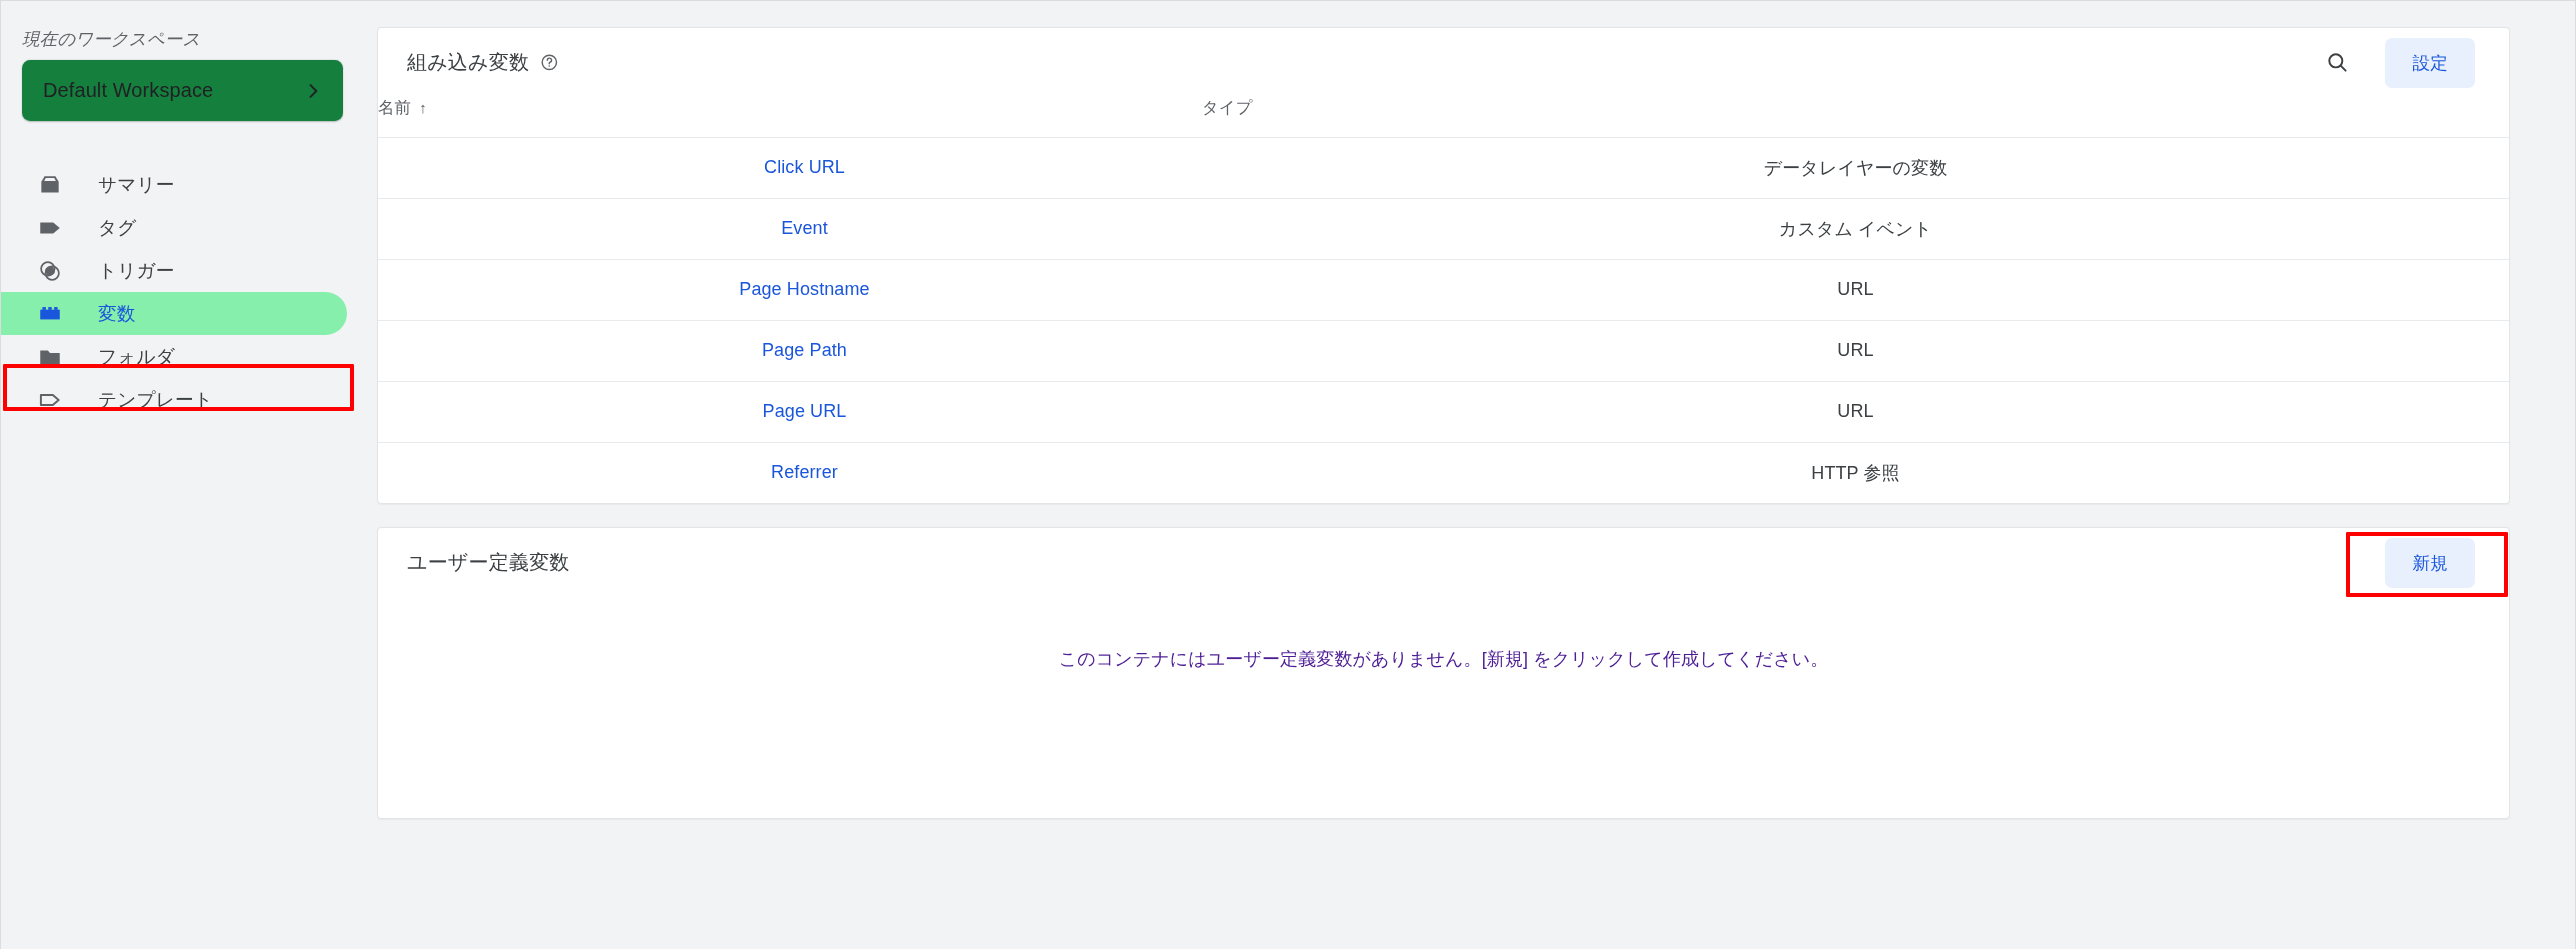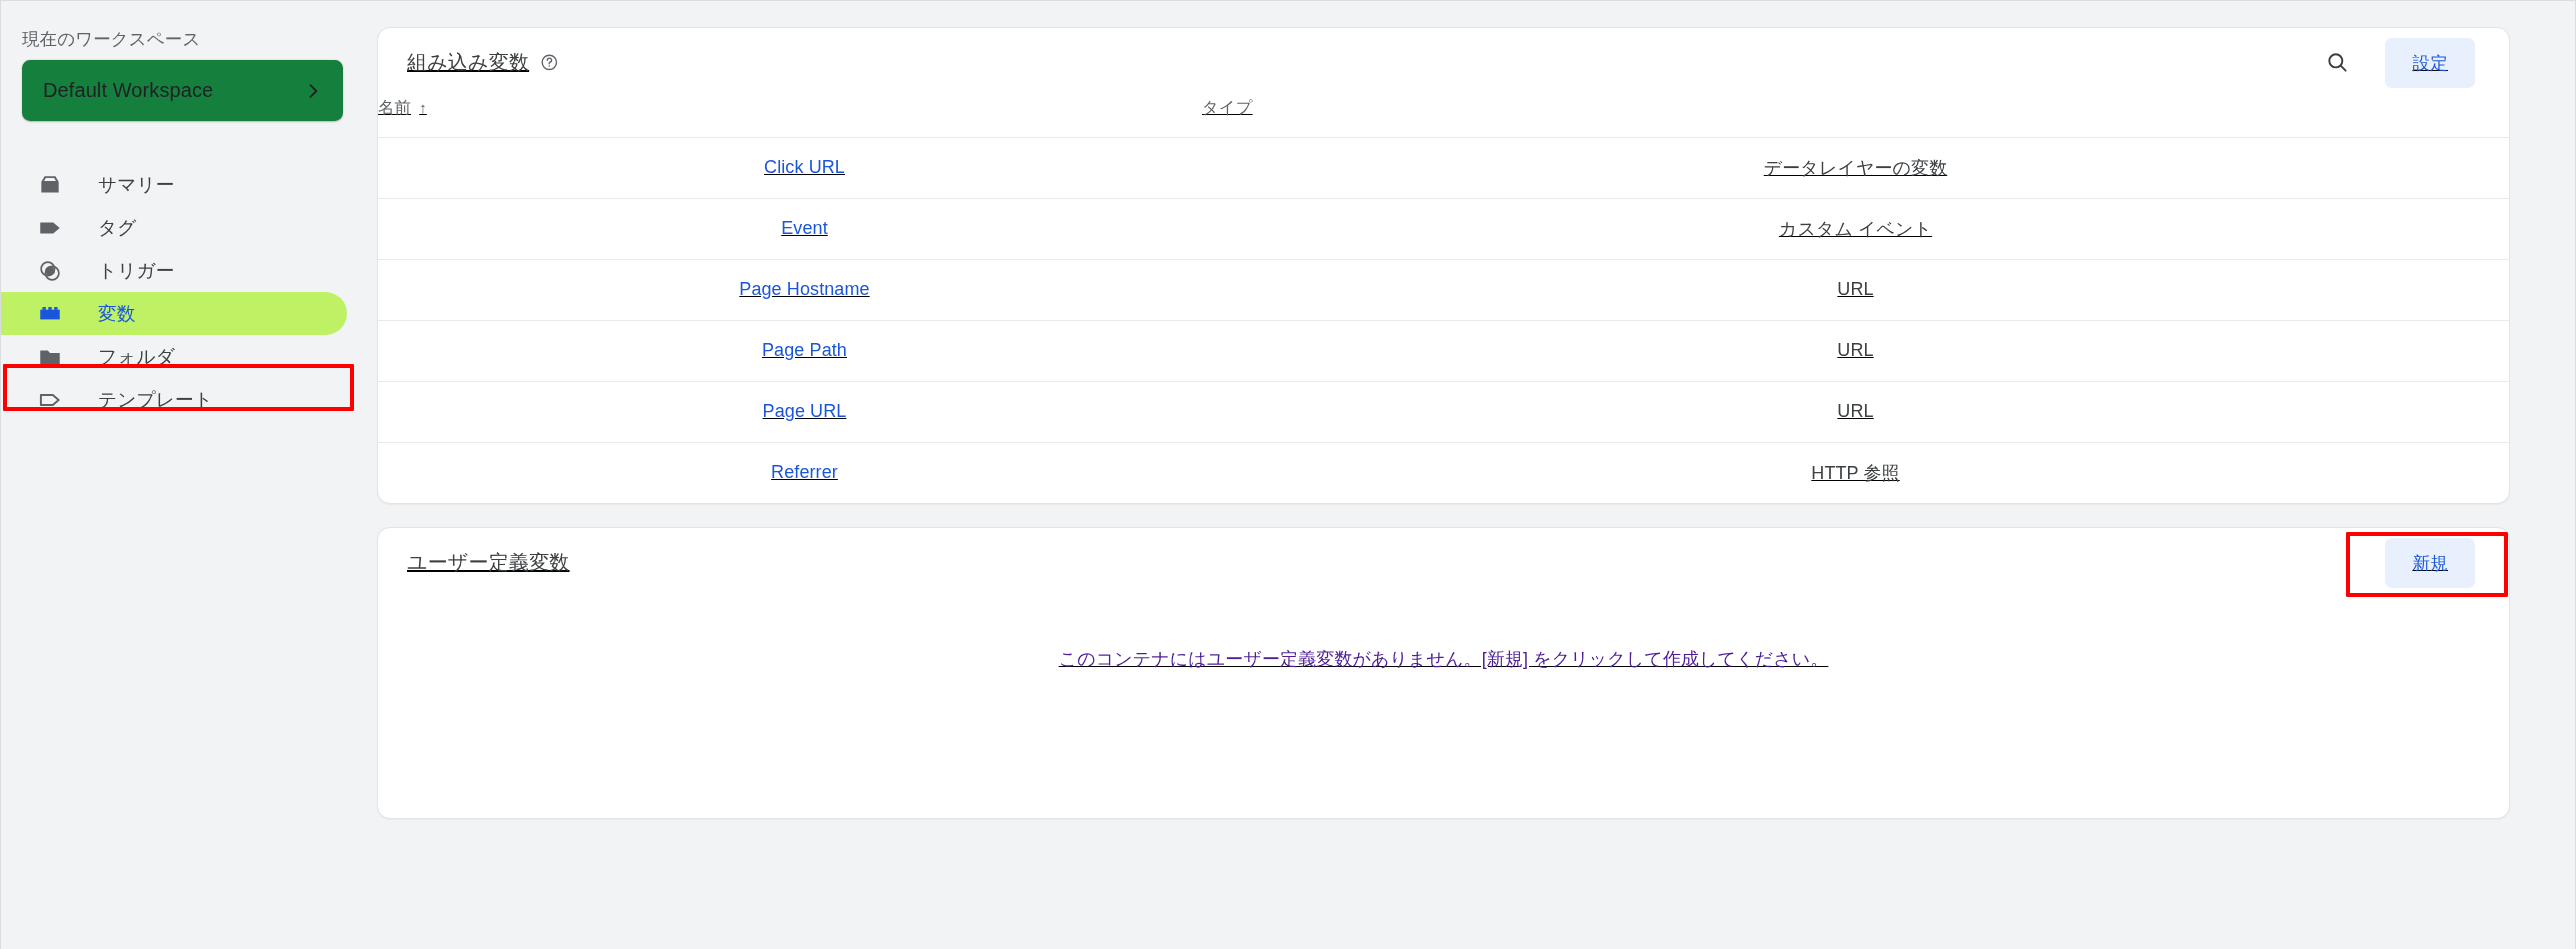--- a/index.html
+++ b/index.html
@@ -31,20 +31,21 @@
     padding-top: 26px;
     position: relative;
   }
 
   .ws-label {
     font-size: 17.5px;
     color: #5f6368;
     padding-left: 21px;
     letter-spacing: 0.1px;
     margin-bottom: 9.4px;
+    font-style: italic;
   }
 
   .ws-card {
     margin: 0 21px 0 21px;
     height: 61px;
     background: #15803d;
     border-radius: 8.2px;
     box-shadow: 0 0.6px 1.8px rgba(60,64,67,0.22), 0 0.6px 1.2px rgba(60,64,67,0.12);
     display: flex;
     align-items: center;
@@ -69,21 +70,21 @@
   .nav-item {
     display: flex;
     align-items: center;
     height: 43px;
     padding-left: 36px;
     border-radius: 0 21.6px 21.6px 0;
     cursor: pointer;
     position: relative;
   }
 
-  .nav-item.active { background: #bef264; }
+  .nav-item.active { background: #86efac; }
 
   .nav-icon {
     width: 28px;
     flex: 0 0 28px;
     display: flex;
     align-items: center;
     justify-content: flex-start;
   }
 
   .nav-label {
@@ -110,23 +111,22 @@
   
   .main {
     flex: 1;
     padding: 26px 65px 0 13px;
     position: relative;
   }
 
   .card {
     background: #ffffff;
     border: 1.2px solid #e3e4e6;
-    border-radius: 13px;
+    border-radius: 4px;
     box-shadow: 0 0.6px 1.2px rgba(60,64,67,0.05);
-    text-decoration: underline;
   }
 
   
   .card-header {
     height: 69px;
     display: flex;
     align-items: center;
     padding: 0 34px 0 29px;
   }
 

